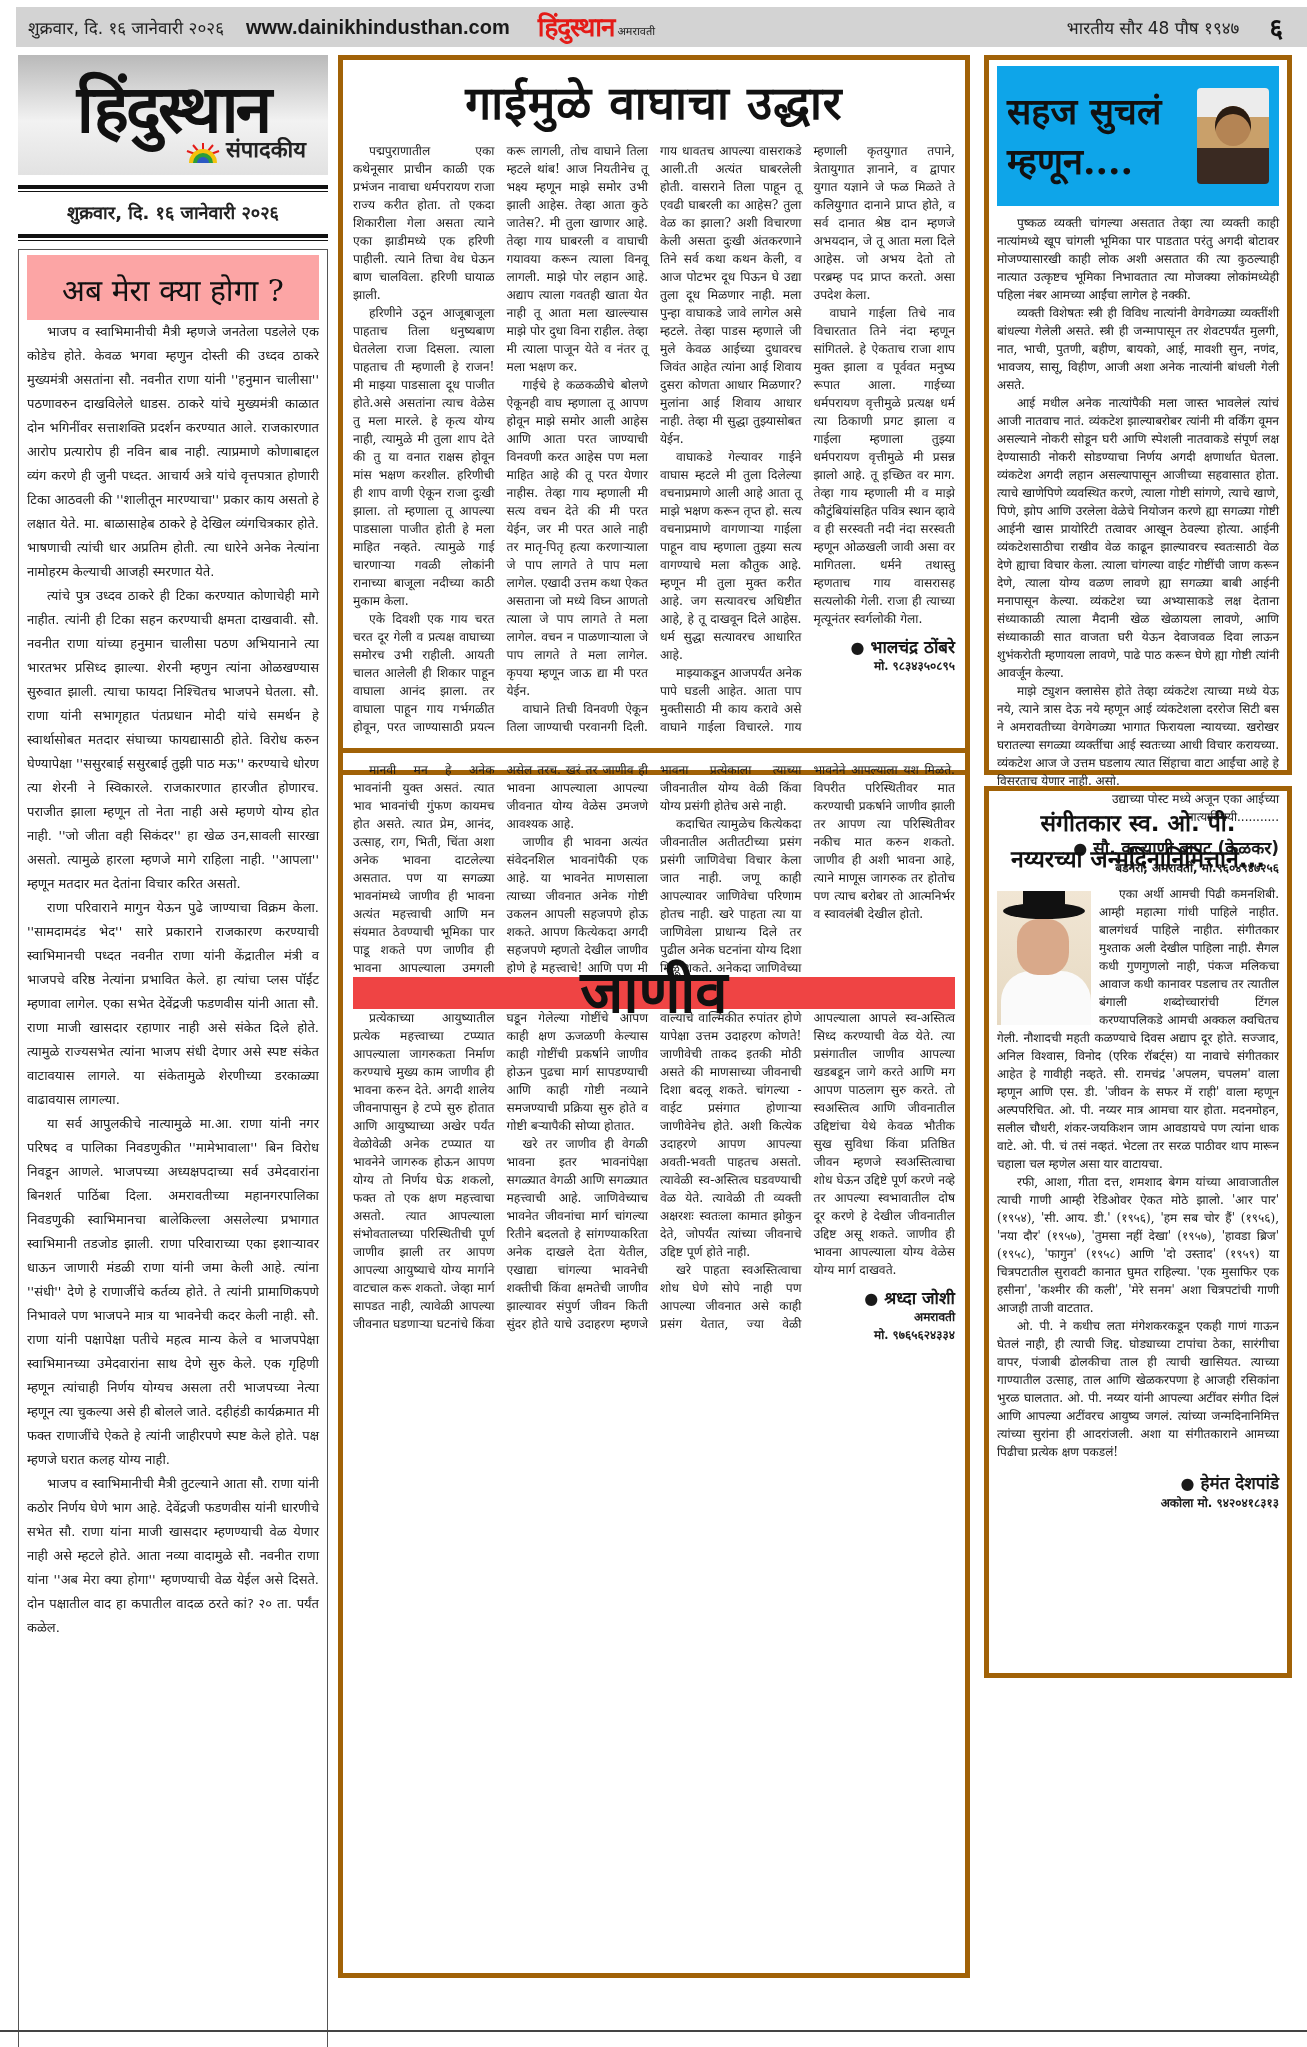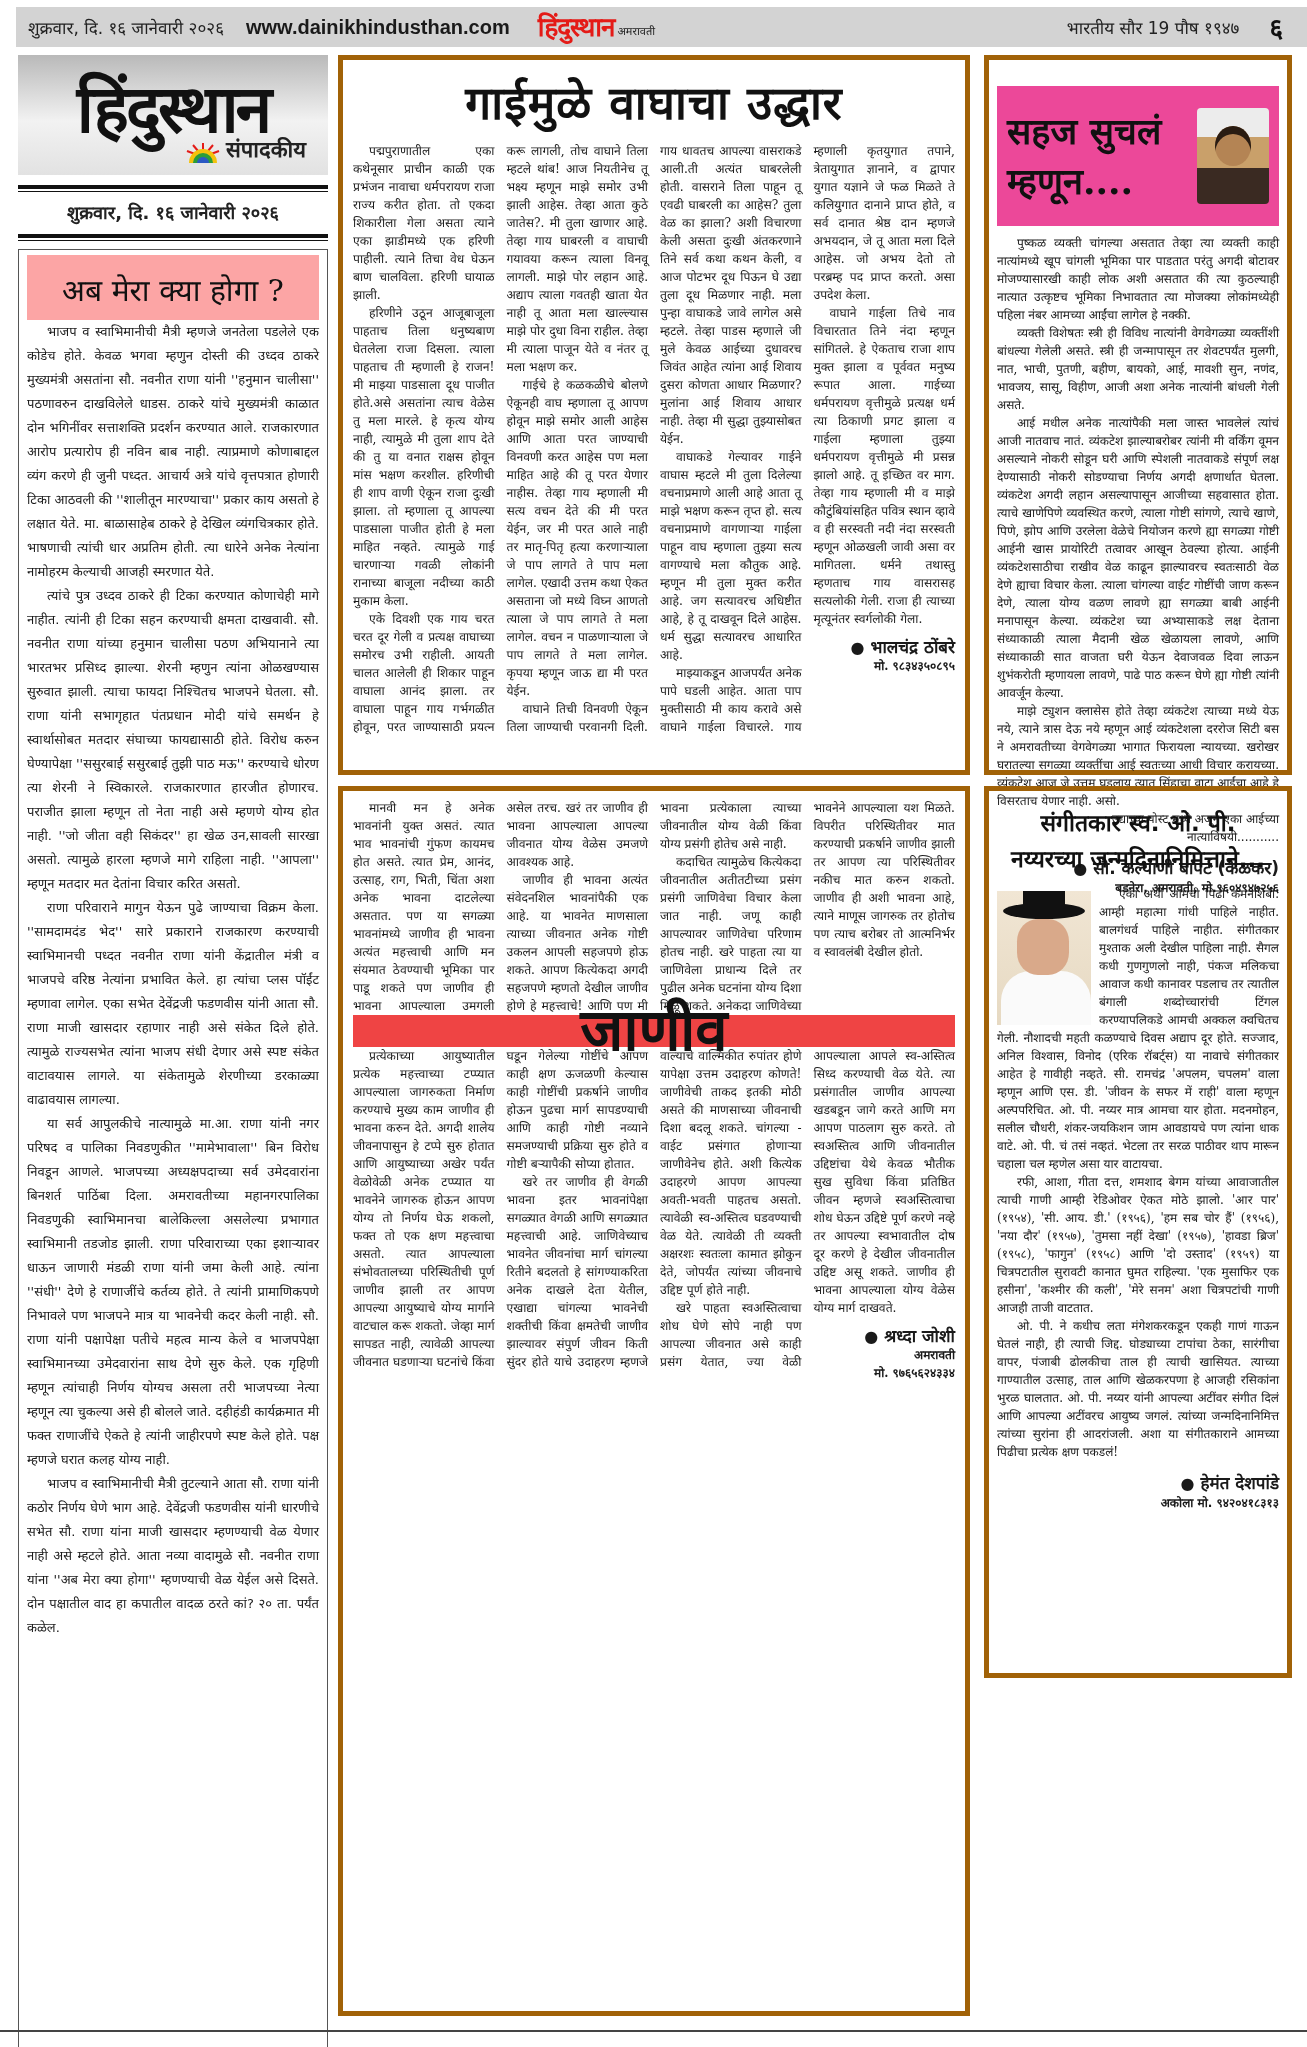--- a/index.html
+++ b/index.html
@@ -32,35 +32,35 @@
   .rule-thin { height: 1px; background: #111; margin-top: 2px; }
   .leftdate { text-align: center; font-size: 18px; padding: 8px 0 10px; font-weight: bold; color: #222; }
   .editorial-box { border: 1px solid #555; margin-top: 8px; padding: 5px 8px 8px; height: 1920px; }
   .editorial-head { background: #fca5a5; text-align: center; font-family: "DejaVu Serif", serif; font-size: 30px; padding: 14px 0 10px; color: #111; }
   .editorial-text { font-size: 13px; line-height: 24px; text-align: justify; margin-top: 0; }
   .editorial-text p { text-indent: 20px; }
 
   
   .box { position: absolute; border: 5px solid #a16207; }
   .storybox1 { left: 338px; top: 55px; width: 632px; height: 720px; padding: 8px 10px; }
-  .storybox2 { left: 338px; top: 786px; width: 632px; height: 1230px; padding: 8px 10px; }
+  .storybox2 { left: 338px; top: 748px; width: 632px; height: 1230px; padding: 8px 10px; }
   .storybox3 { left: 984px; top: 55px; width: 308px; height: 720px; padding: 6px 8px; }
   .storybox4 { left: 984px; top: 786px; width: 308px; height: 892px; padding: 6px 8px; }
 
   .headline1 { text-align: center; font-family: "DejaVu Sans", sans-serif; font-weight: 900; font-size: 46px; color: #111; padding: 2px 0 10px; letter-spacing: 1px; }
   .cols4 { column-count: 4; column-gap: 12px; font-family: "DejaVu Serif", serif; font-size: 12.2px; line-height: 18px; text-align: justify; }
   .cols4 p { text-indent: 16px; }
   .byline { text-align: right; margin-top: 10px; }
   .byline .name { font-weight: bold; font-size: 17px; }
   .byline .name::before { content: "●"; margin-right: 6px; font-size: 16px; }
   .byline .meta { font-size: 12px; font-weight: bold; margin-top: 0; }
 
   .jhead { background: #ef4444; text-align: center; font-weight: 900; font-size: 58px; color: #111; padding: 6px 0 8px; margin: 0 auto; }
 
-  .sahaj-head { background: #ec4899; height: 140px; display: flex; align-items: center; padding: 0 10px; margin-top: 20px; }
+  .sahaj-head { background: #0ea5e9; height: 140px; display: flex; align-items: center; padding: 0 10px; }
   .sahaj-title { font-family: "DejaVu Serif", serif; font-weight: 900; font-size: 36px; line-height: 50px; color: #111; flex: 1; }
   .photo { width: 72px; height: 96px; background: linear-gradient(#ececec 0 30%, #c9a06a 30% 62%, #3a2a22 62%); border-radius: 4px; position: relative; }
   .photo::before { content: ""; position: absolute; left: 18px; top: 18px; width: 36px; height: 40px; border-radius: 50%; background: #b48454; box-shadow: inset 0 8px 0 #2a1c12; }
   .prose { font-family: "DejaVu Serif", serif; font-size: 12px; line-height: 18px; text-align: justify; margin-top: 8px; }
   .prose p { text-indent: 20px; }
 
   .op-head { text-align: center; font-weight: 900; font-size: 23px; line-height: 36px; color: #111; padding-top: 8px; }
   .op-photo { float: left; width: 94px; height: 134px; margin: 6px 8px 4px 0; background: linear-gradient(#f1e6d4, #e6d9c2); position: relative; overflow: hidden; }
   .op-photo .hat { position: absolute; left: 6px; top: 12px; width: 82px; height: 16px; background: #111; border-radius: 50%; }
   .op-photo .hat::before { content:""; position:absolute; left: 20px; top: -22px; width: 42px; height: 28px; background:#111; border-radius: 10px 10px 2px 2px; }
@@ -72,21 +72,21 @@
 </head>
 <body>
 
 <div class="topbar">
   <span class="date">शुक्रवार, दि. १६ जानेवारी २०२६</span>
   <span class="url">www.dainikhindusthan.com</span>
   <span class="logo">
     <span class="brand">हिंदुस्थान</span>
     <span class="city">अमरावती</span>
   </span>
-  <span class="saura">भारतीय सौर 19 पौष १९४७</span>
+  <span class="saura">भारतीय सौर 48 पौष १९४७</span>
   <span class="pageno">६</span>
 </div>
 
 <div class="leftcol">
   <div class="masthead">
     <span class="mh-title">हिंदुस्थान</span>
     <span class="mh-sub">
       <svg class="sun" viewBox="0 0 38 22">
         <g stroke="#e41b17" stroke-width="2">
           <line x1="19" y1="16" x2="19" y2="2"></line>

